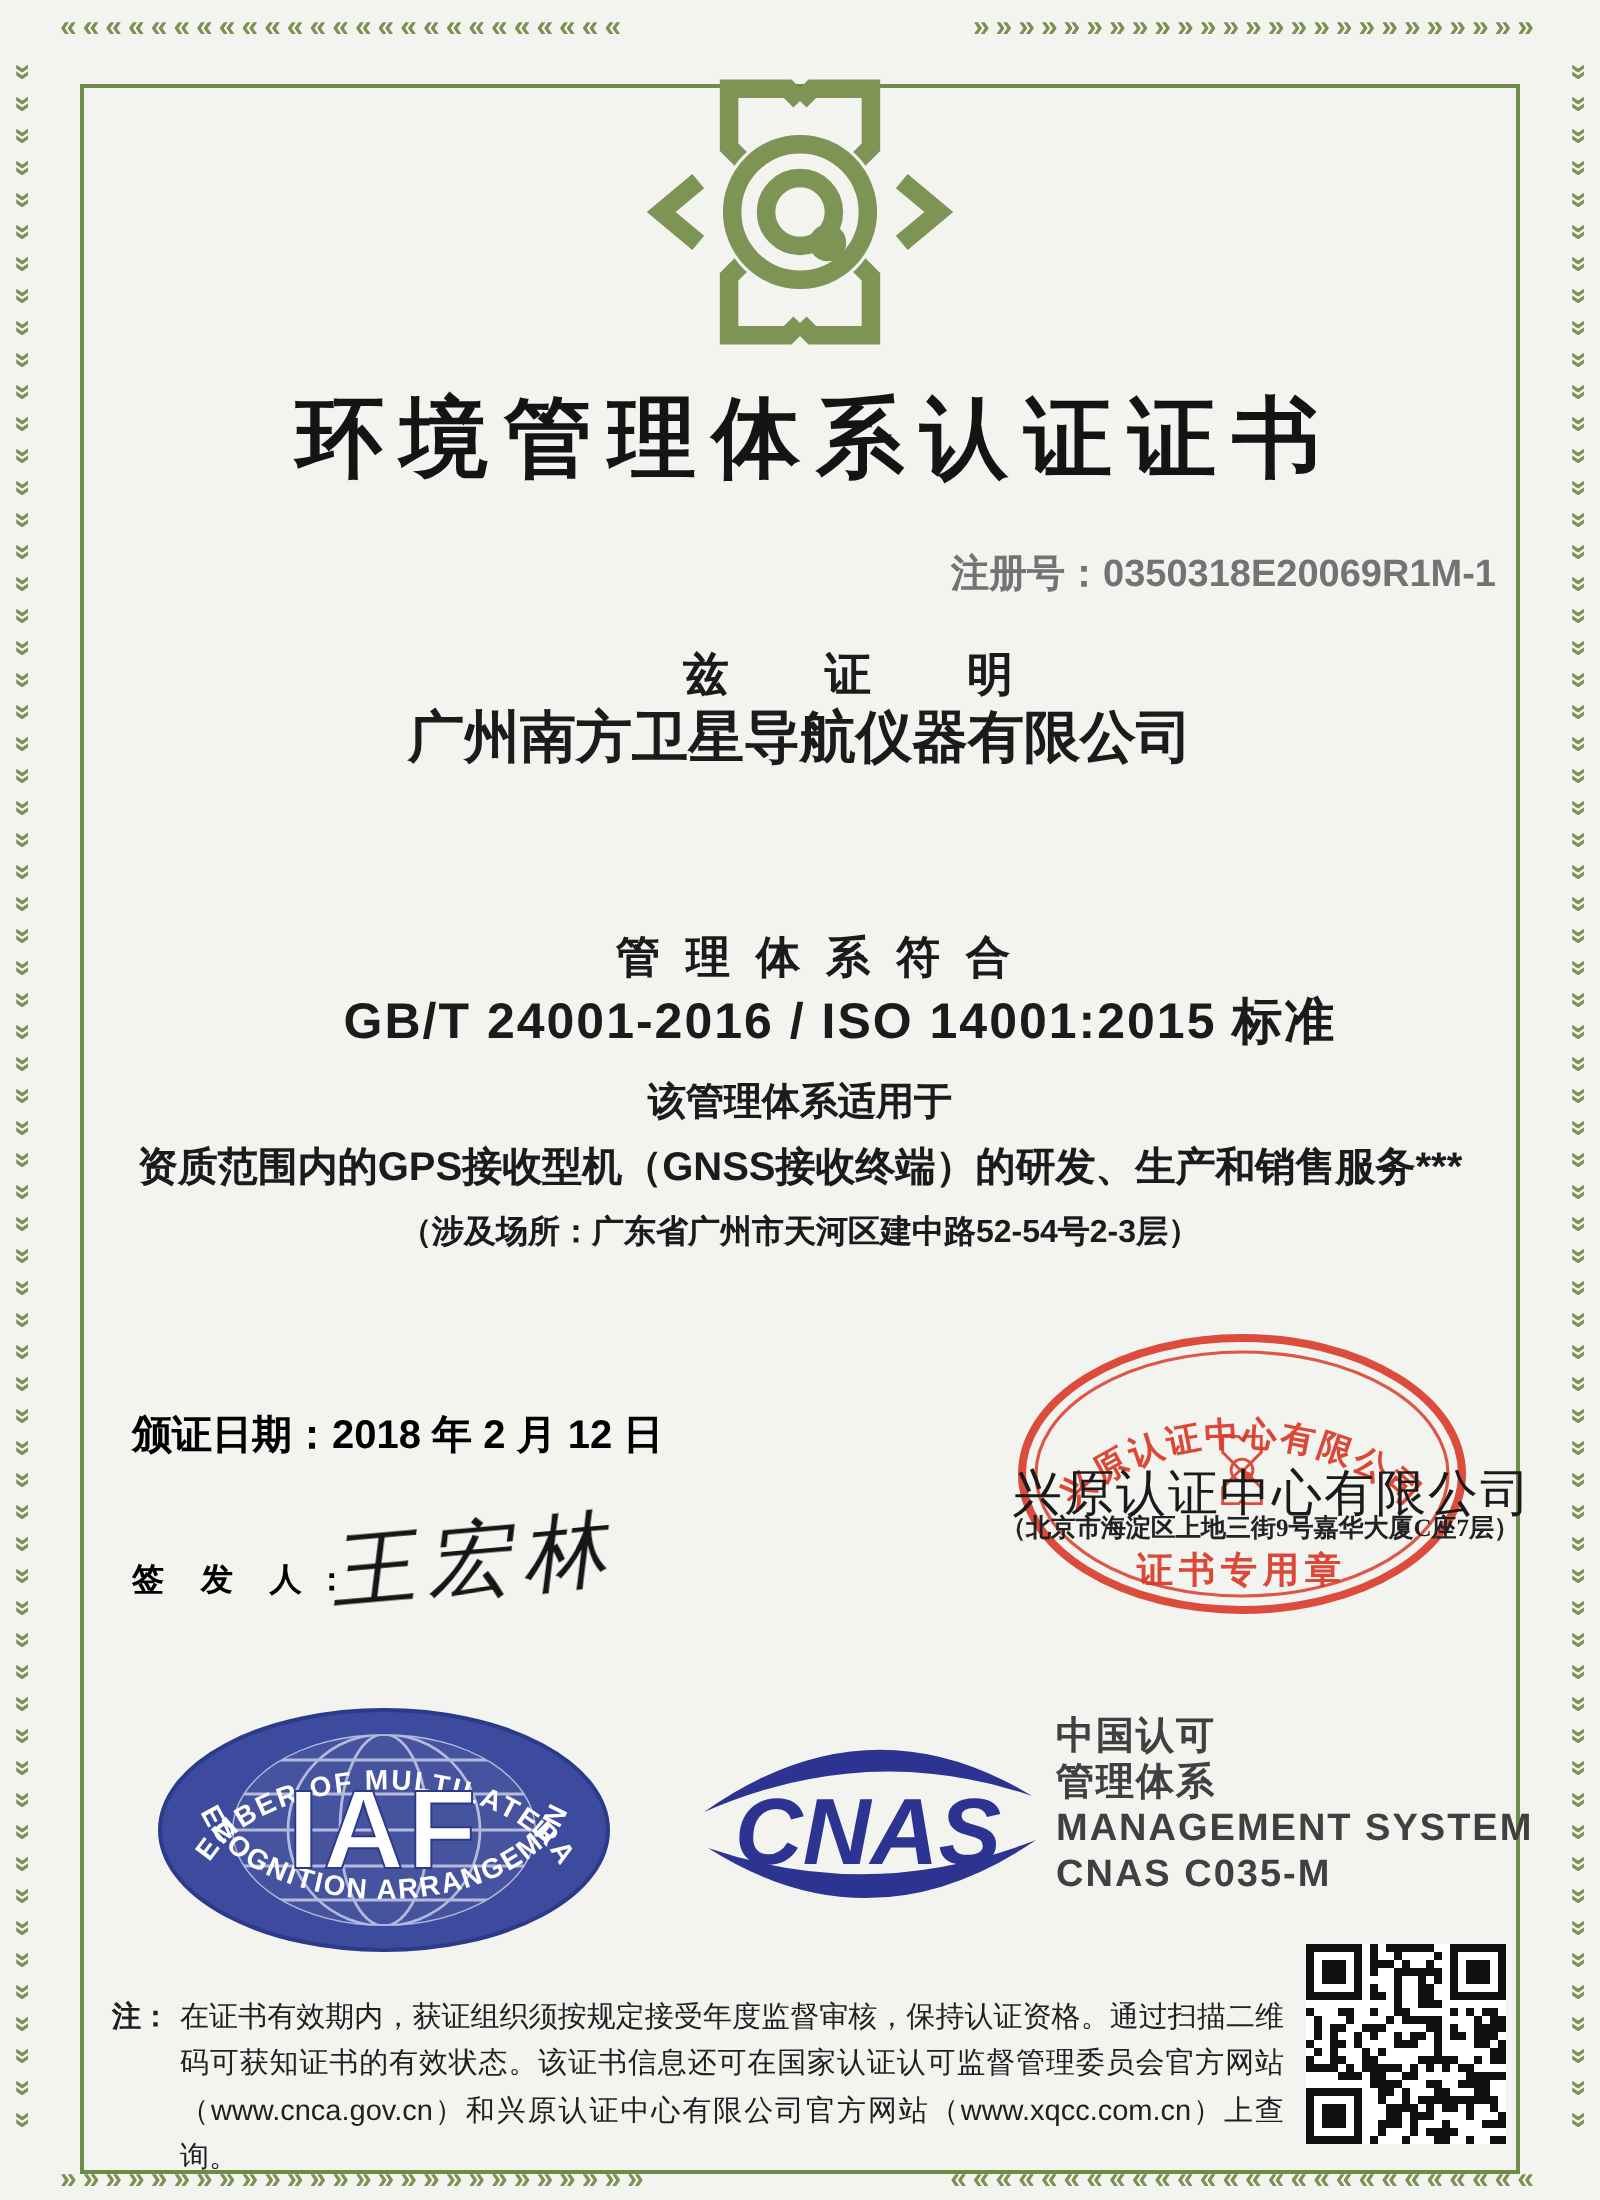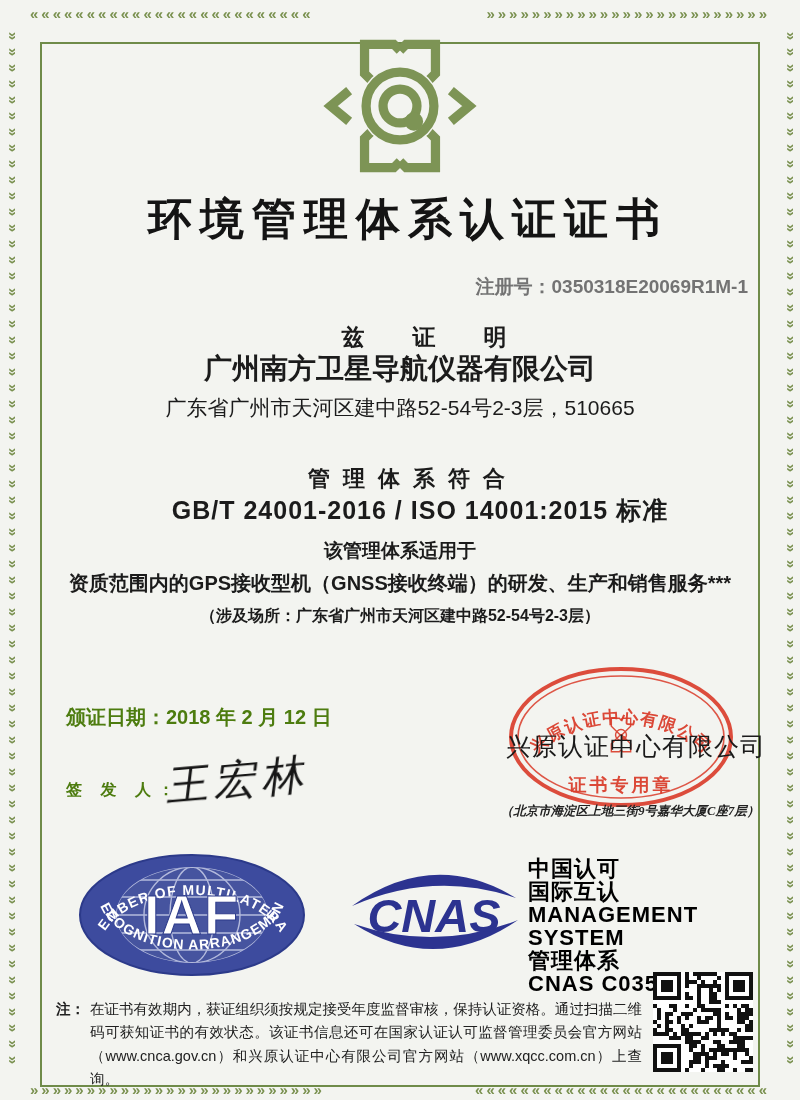--- a/index.html
+++ b/index.html
@@ -16,34 +16,34 @@
   .regline{position:absolute;top:274px;right:52px;font-size:19px;font-weight:600;color:#737373;}
   .certify{top:322px;font-size:23px;font-weight:600;letter-spacing:48px;padding-left:48px;}
   .company{top:350px;font-size:28px;font-weight:700;}
   .addr{top:394px;font-size:21px;font-weight:500;}
   .credit{top:424px;font-size:21px;font-weight:500;}
   .conform{top:464px;font-size:22px;font-weight:600;letter-spacing:13px;padding-left:13px;}
   .standard{top:494px;font-size:25px;font-weight:700;letter-spacing:1px;padding-left:20px;}
   .scopehead{top:538px;font-size:19px;font-weight:600;}
   .scope{top:570px;font-size:20px;font-weight:700;}
   .sites{top:606px;font-size:16px;font-weight:700;}
-  .leftline{position:absolute;left:66px;color:#4d7c0f;font-weight:600;}
+  .leftline{position:absolute;left:66px;color:#000000;font-weight:600;}
   .issued{top:704px;font-size:20px;}
   .valid{top:736px;font-size:20px;}
   .valid sup{font-size:11px;font-weight:700;vertical-align:6px;}
   .signer{top:780px;font-size:16px;letter-spacing:7px;}
   .signature{position:absolute;left:168px;top:752px;font-size:42px;color:#161616;transform:rotate(-5deg) skewX(-12deg);letter-spacing:6px;filter:blur(0.3px);font-weight:500;}
   
   .stamp{position:absolute;left:505px;top:663px;width:232px;height:148px;}
   .issuer-name{position:absolute;left:498px;top:730px;width:276px;text-align:center;font-size:25px;color:#1a1a1a;font-family:"Liberation Serif",serif;font-weight:500;letter-spacing:1px;}
-  .issuer-addr{position:absolute;left:470px;top:803px;width:320px;text-align:center;font-size:12.5px;color:#222;font-family:"Liberation Serif",serif;font-weight:600;font-style:italic;}
+  .issuer-addr{position:absolute;left:470px;top:756px;width:320px;text-align:center;font-size:12.5px;color:#222;font-family:"Liberation Serif",serif;font-weight:600;}
   
   .iaf{position:absolute;left:78px;top:853px;width:228px;height:124px;}
   .cnas{position:absolute;left:346px;top:860px;width:176px;height:104px;}
-  .cnas-info{position:absolute;left:528px;top:857px;color:#000000;font-size:22px;line-height:23px;font-weight:600;letter-spacing:1px;}
+  .cnas-info{position:absolute;left:528px;top:857px;color:#404040;font-size:19px;line-height:23px;font-weight:600;letter-spacing:1px;}
   
   .footnote{position:absolute;left:56px;top:998px;width:586px;display:flex;color:#202020;}
   .footnote .lbl{flex:0 0 34px;font-size:14.5px;font-weight:600;line-height:1.62;}
   .footnote .txt{flex:1;font-size:14.5px;font-weight:400;line-height:1.62;text-align:justify;}
   .qr{position:absolute;left:650px;top:972px;width:106px;height:100px;}
 </style>
 </head>
 <body>
 
 <div class="page">
@@ -204,21 +204,20 @@
   </svg>
 
   <div class="ctr title">环境管理体系认证证书</div>
 
   <div class="regline">
     <span>注册号：</span><span>0350318E20069R1M-1</span>
   </div>
 
   <div class="ctr certify">兹证明</div>
   <div class="ctr company">广州南方卫星导航仪器有限公司</div>
-  <div class="ctr addr">广东省广州市天河区建中路52-54号2-3层，510665</div>
   <div class="ctr conform">管理体系符合</div>
   <div class="ctr standard">GB/T 24001-2016 / ISO 14001:2015 标准</div>
   <div class="ctr scopehead">该管理体系适用于</div>
   <div class="ctr scope">资质范围内的GPS接收型机（GNSS接收终端）的研发、生产和销售服务***</div>
   <div class="ctr sites">（涉及场所：广东省广州市天河区建中路52-54号2-3层）</div>
 
   <div class="leftline issued">颁证日期：2018 年 2 月 12 日</div>
   <div class="leftline signer">签 发 人：</div>
   <div class="signature">王宏林</div>
 
@@ -273,23 +272,22 @@
   </svg>
 
   <svg class="cnas" viewBox="0 0 176 104">
     <path d="M6,46 Q88,-12 170,38 Q88,10 6,46 Z" fill="#2c3390"></path>
     <path d="M8,64 Q90,116 172,60 Q90,92 8,64 Z" fill="#2c3390"></path>
     <text x="88" y="72" text-anchor="middle" font-size="47" font-weight="bold" font-style="italic" fill="#2c3390" letter-spacing="0">CNAS</text>
   </svg>
 
   <div class="cnas-info">
     <div>中国认可</div>
-    <div>国际互认</div>
+    <div>管理体系</div>
     <div>MANAGEMENT SYSTEM</div>
-    <div>管理体系</div>
     <div>CNAS C035-M</div>
   </div>
 
   <div class="footnote">
     <div class="lbl">注：</div>
     <div class="txt">在证书有效期内，获证组织须按规定接受年度监督审核，保持认证资格。通过扫描二维码可获知证书的有效状态。该证书信息还可在国家认证认可监督管理委员会官方网站（www.cnca.gov.cn）和兴原认证中心有限公司官方网站（www.xqcc.com.cn）上查询。</div>
   </div>
 
   <svg class="qr" viewBox="0 0 112.5 112.5">
     <rect x="0" y="0" width="112.5" height="112.5" fill="#ffffff"></rect>

